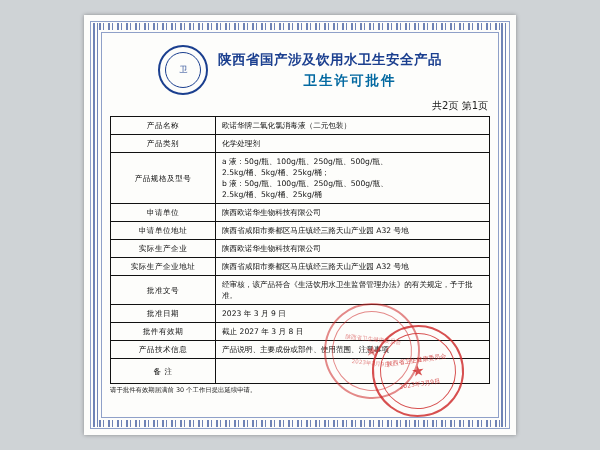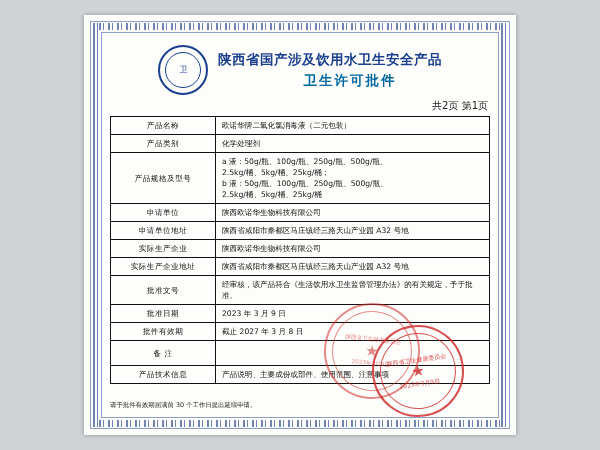--- a/index.html
+++ b/index.html
@@ -82,21 +82,21 @@
     font-size:7.6px;color:#111;
     padding:3px 4px;
     line-height:1.45;
     vertical-align:middle;
   }
   td.lbl{
     width:96px;text-align:center;letter-spacing:.5px;
   }
   td.val{padding-left:6px;}
   .note{
-    font-size:6.4px;color:#222;margin-top:17px;line-height:1.5;
+    font-size:6.4px;color:#222;margin-top:2px;line-height:1.5;
   }
   
   .stamp{
     position:absolute;
     border:2px solid #cf2b2b;
     border-radius:50%;
     color:#cf2b2b;
     display:flex;align-items:center;justify-content:center;
     opacity:.82;
     transform:rotate(-8deg);
@@ -184,26 +184,26 @@
         </tr>
         <tr>
           <td class="lbl">批准日期</td>
           <td class="val">2023 年 3 月 9 日</td>
         </tr>
         <tr>
           <td class="lbl">批件有效期</td>
           <td class="val">截止 2027 年 3 月 8 日</td>
         </tr>
         <tr>
+          <td class="lbl">产品技术信息</td>
+          <td class="val">产品说明、主要成份或部件、使用范围、注意事项</td>
+        </tr>
+        <tr>
           <td class="lbl" style="height:18px;">备  注</td>
           <td class="val"></td>
-        </tr>
-        <tr>
-          <td class="lbl">产品技术信息</td>
-          <td class="val">产品说明、主要成份或部件、使用范围、注意事项</td>
         </tr>
       </tbody>
     </table>
 
     <div class="note">请于批件有效期届满前 30 个工作日提出延续申请。</div>
   </div>
 
   <div class="stamp stamp2">
     <div class="ring">
       <span class="stamp-text">陕西省卫生健康委员会</span>

